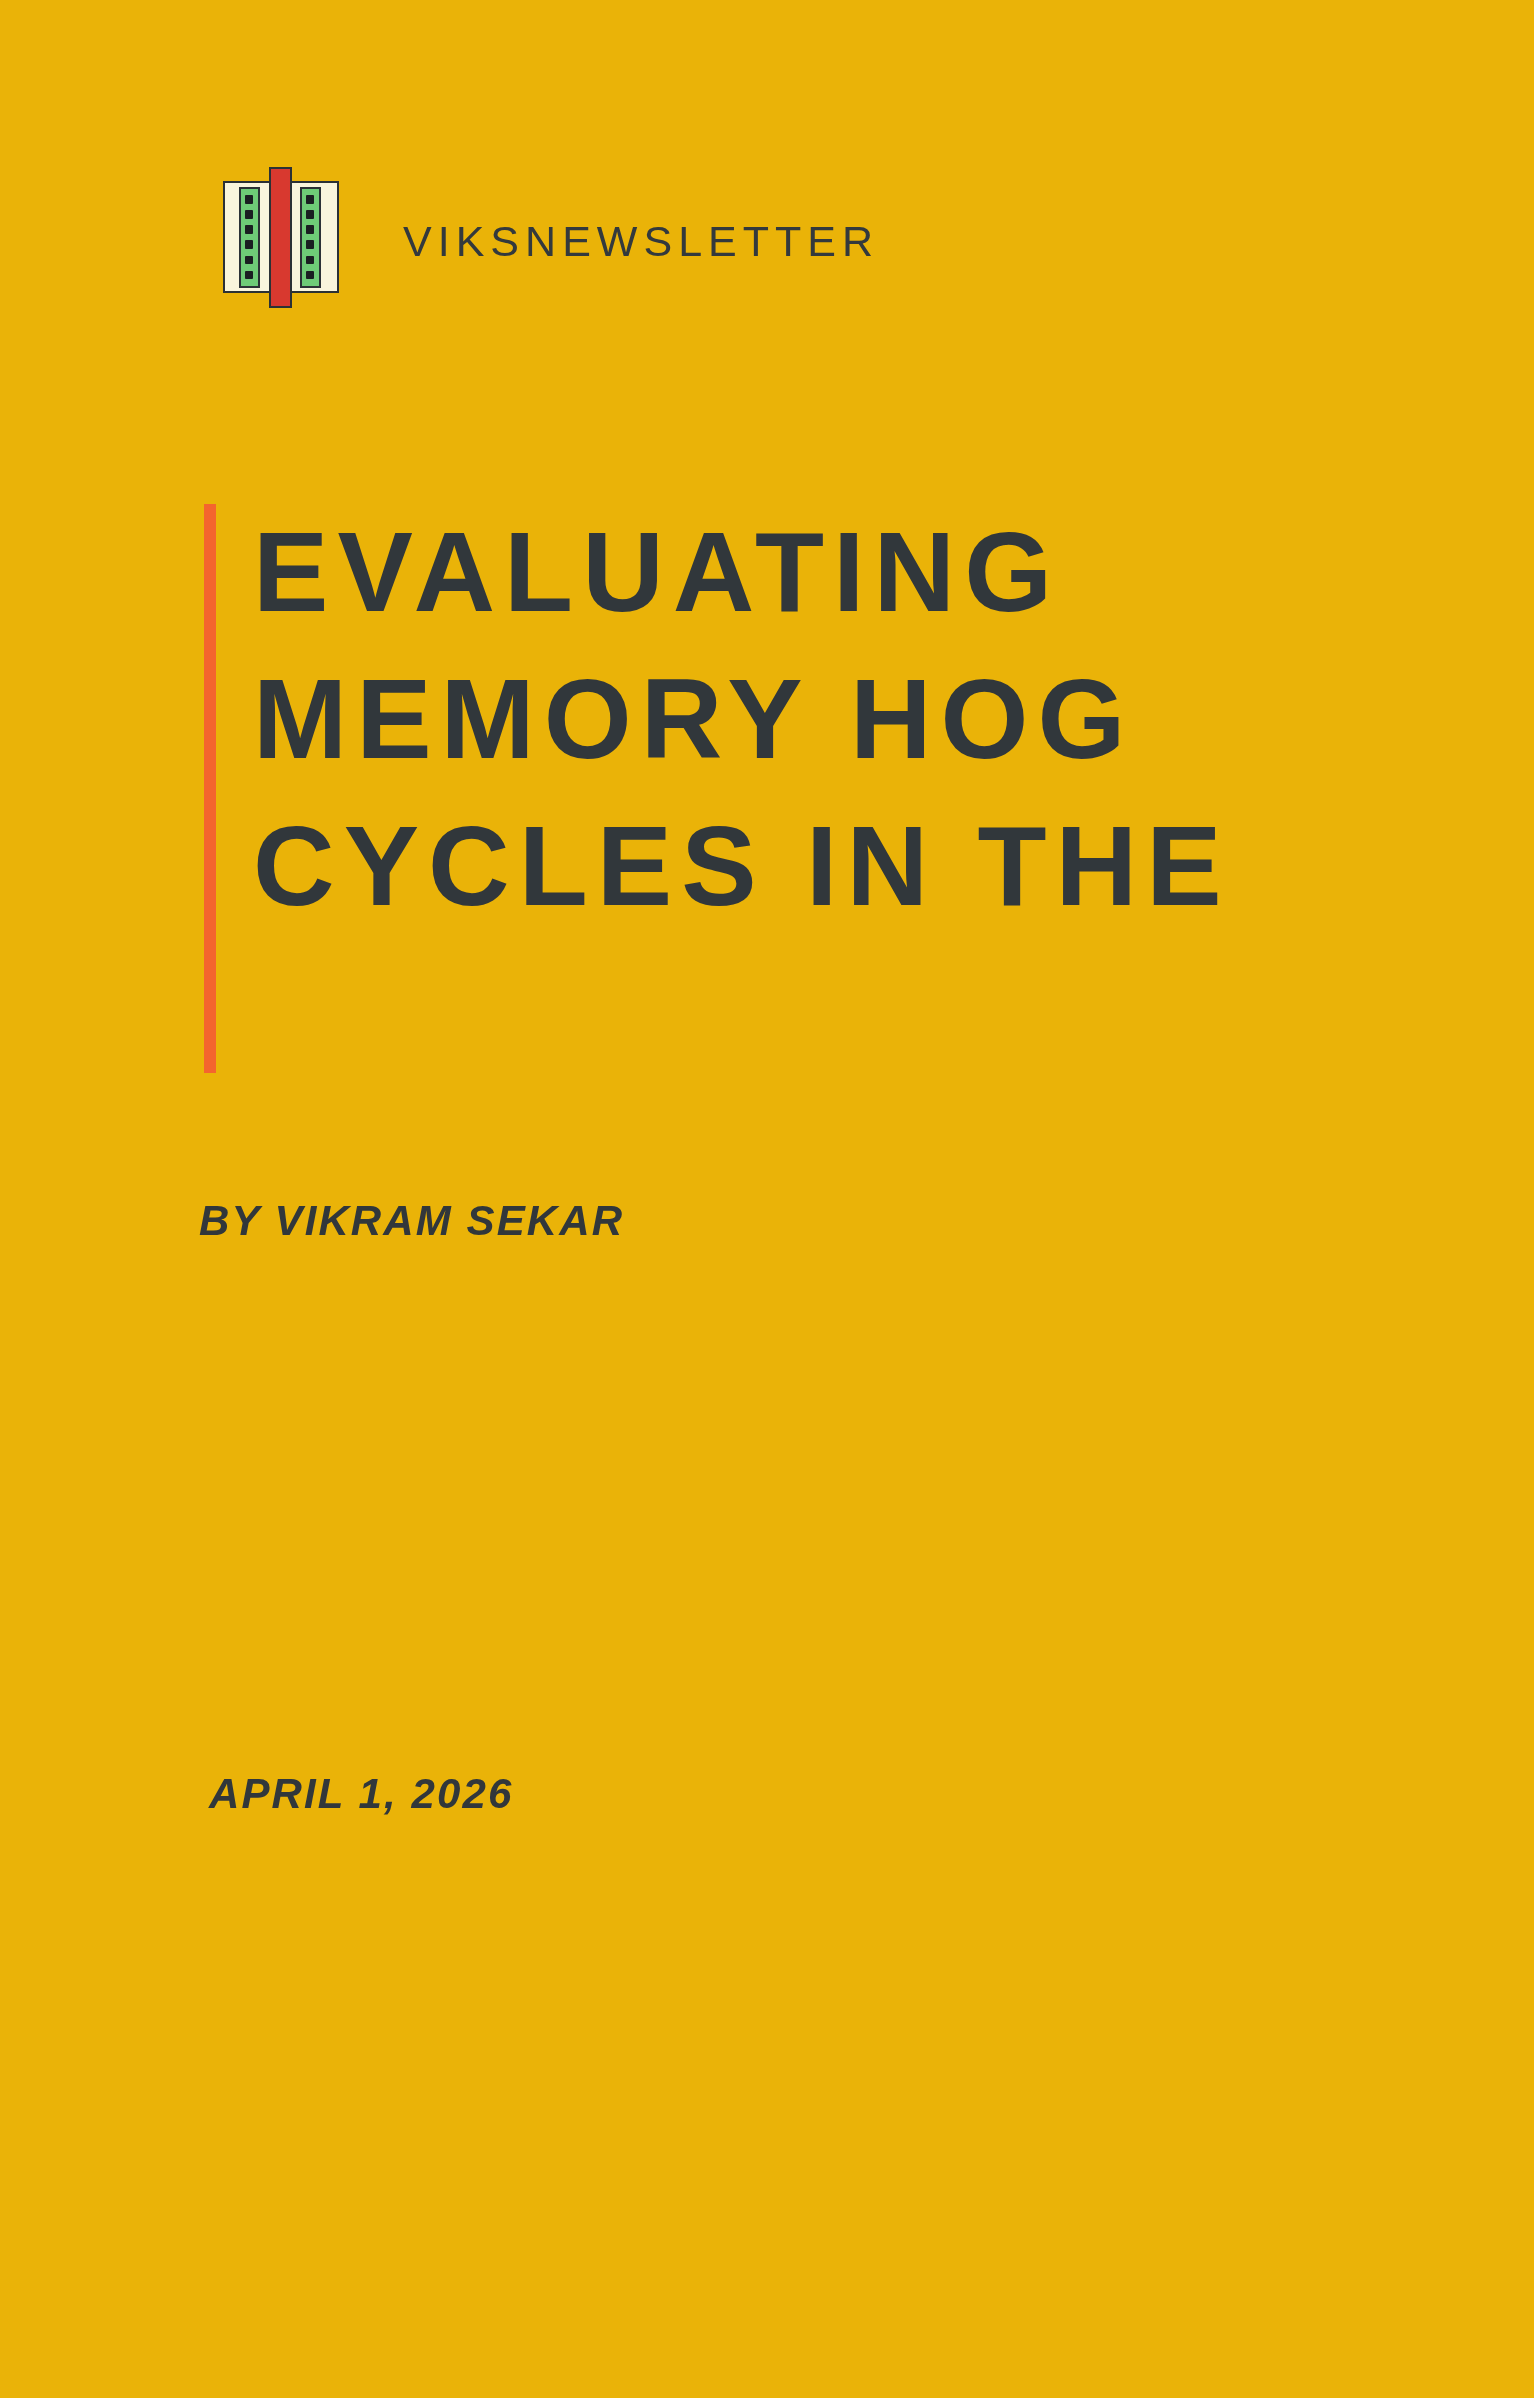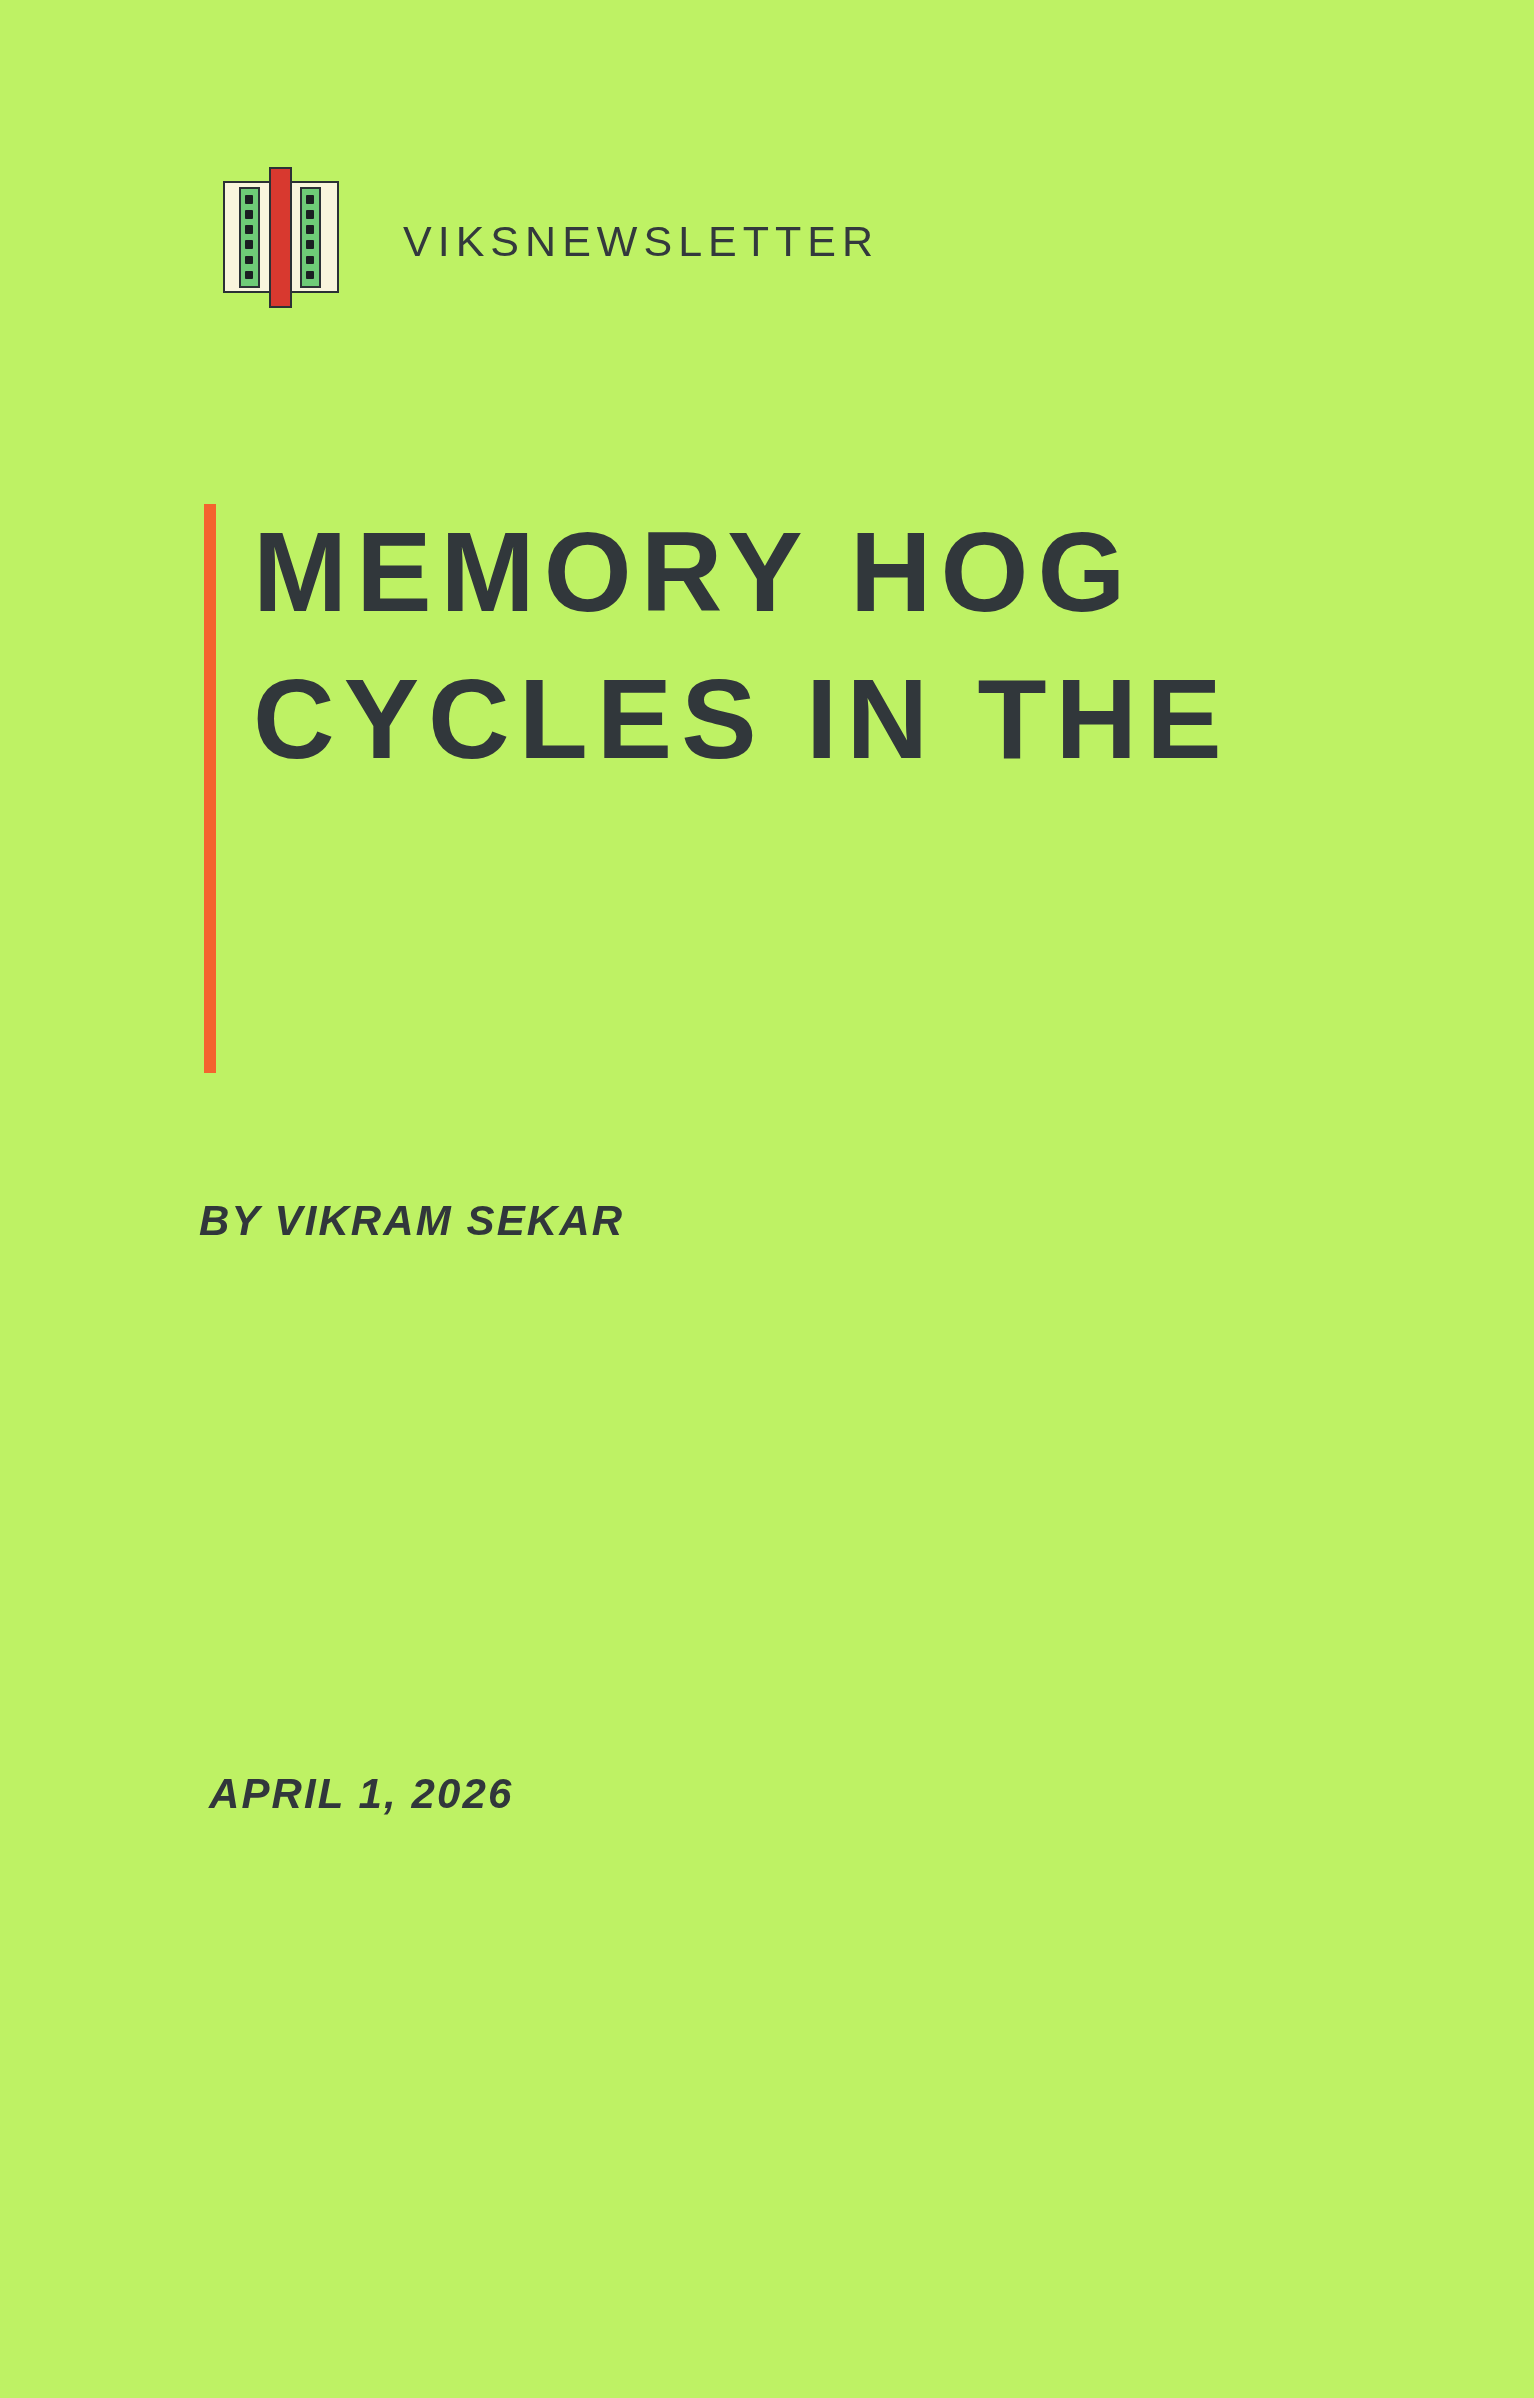--- a/index.html
+++ b/index.html
@@ -1,21 +1,21 @@
 <!DOCTYPE html>
 <html style="font-size:15px"><head>
 <meta charset="utf-8">
 <style>
   * { margin: 0; padding: 0; box-sizing: border-box; }
   html, body { background: #ffffff; }
   .page {
     position: relative;
     width: 1535px;
     height: 2399px;
-    background: #bef264;
+    background: #eab308;
     overflow: hidden;
     font-family: "Liberation Sans", sans-serif;
   }
 
   
   .logo {
     position: absolute;
     left: 223px; top: 167px;
     width: 116px; height: 141px;
   }
@@ -142,20 +142,21 @@
       <div class="logo-pin"></div>
       <div class="logo-pin"></div>
     </div>
     <div class="logo-stripe"></div>
   </div>
 
   <div class="brand-name">VIKSNEWSLETTER</div>
 
   <div class="accent-bar"></div>
   <h1 class="page-title">
+    <div>EVALUATING</div>
     <div>MEMORY HOG</div>
     <div>CYCLES IN THE</div>
   </h1>
 
   <div class="byline">BY VIKRAM SEKAR</div>
 
   <div class="pub-date">APRIL 1, 2026</div>
 
 
 </div>

